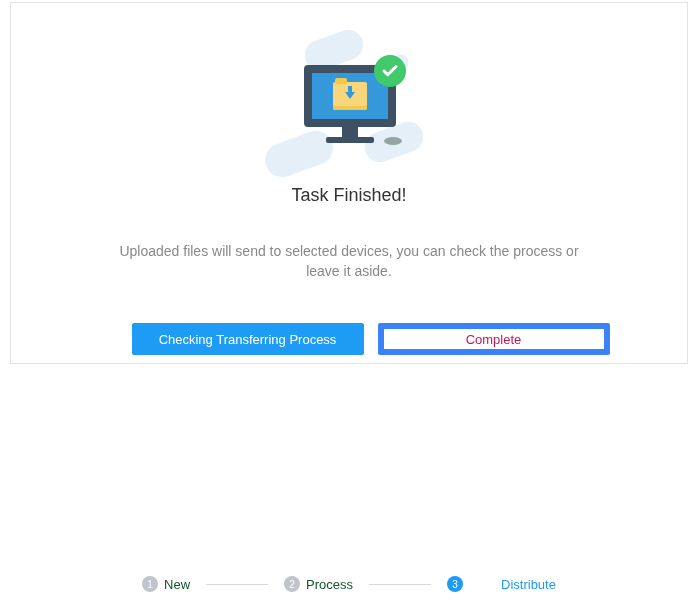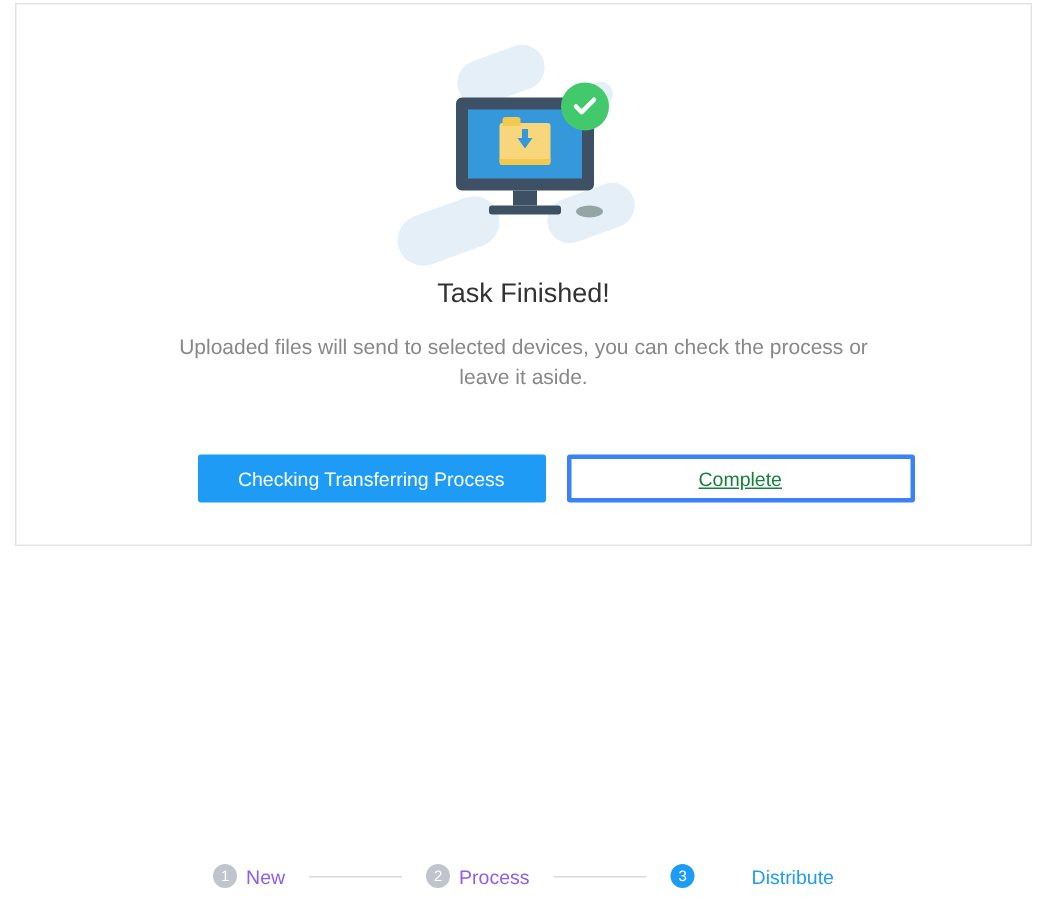--- a/index.html
+++ b/index.html
@@ -117,21 +117,21 @@
     .check-badge svg {
       width: 18px; height: 18px;
     }
     .title {
       margin-top: 18px;
       font-size: 18px;
       color: #333;
       font-weight: 400;
     }
     .subtitle {
-      margin-top: 16px;
+      margin-top: 36px;
       font-size: 14px;
       color: #888;
       text-align: center;
       line-height: 1.4;
       max-width: 480px;
     }
     .buttons {
       margin-top: 42px;
       display: flex;
       gap: 14px;
@@ -147,23 +147,22 @@
       align-items: center;
       justify-content: center;
     }
     .btn-primary {
       background: #1e9cf5;
       color: #fff;
       border: 1px solid #1e9cf5;
     }
     .btn-secondary {
       background: #fff;
-      color: #15803d;
-      border: 3px solid #3b82f6;
-      text-decoration: underline;
+      color: #be185d;
+      border: 6px solid #3b82f6;
     }
     .stepper {
       position: absolute;
       bottom: 19px;
       left: 0;
       width: 698px;
       display: flex;
       align-items: center;
       justify-content: center;
       gap: 10px;
@@ -178,21 +177,21 @@
       border-radius: 50%;
       background: #c0c4cc;
       color: #fff;
       font-size: 10px;
       display: flex;
       align-items: center;
       justify-content: center;
     }
     .step-label {
       font-size: 13px;
-      color: #8b5cf6;
+      color: #14532d;
     }
     .step.active .step-circle { background: #1e9cf5; }
     .step.active .step-label { color: #1e9cf5; margin-left: 32px; }
     .step-line {
       width: 62px;
       height: 1px;
       background: #d6dade;
       margin: 0 6px;
     }
   </style>

